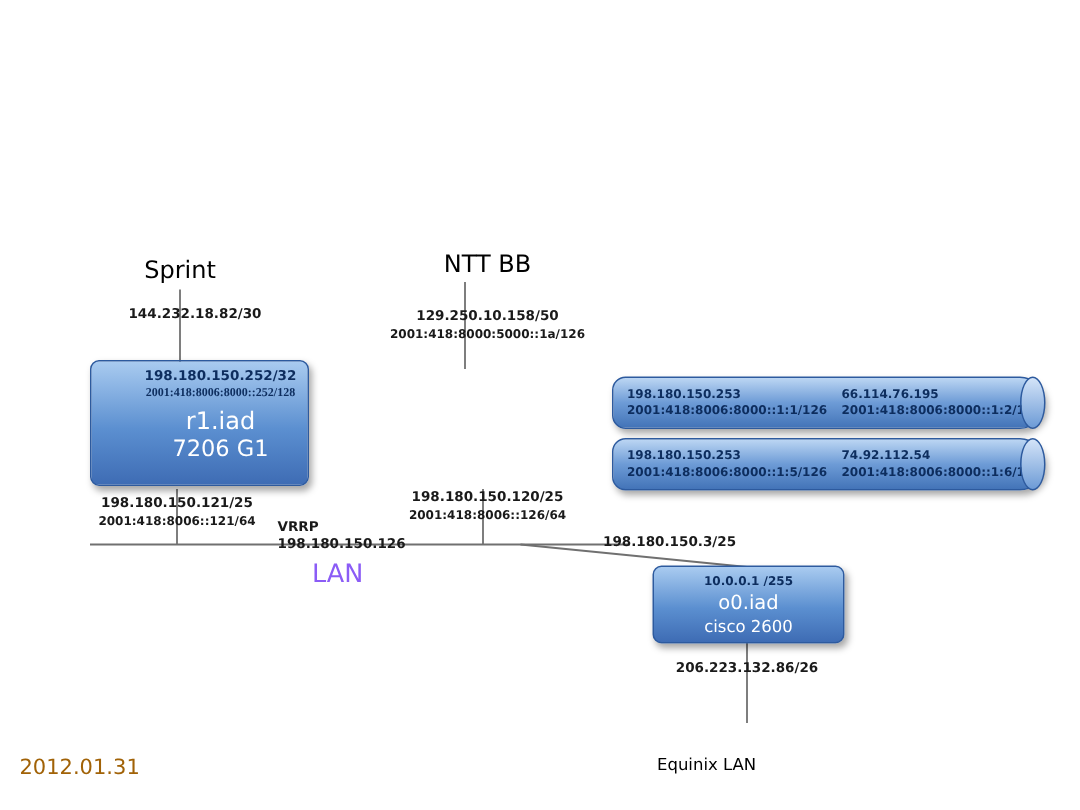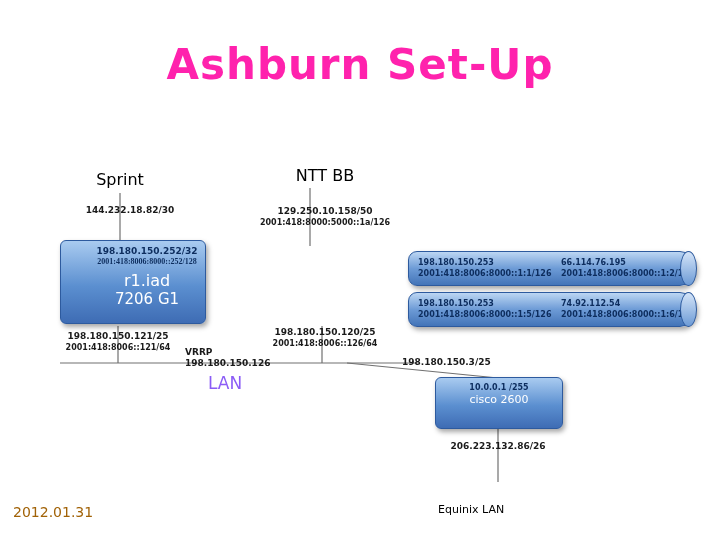--- a/index.html
+++ b/index.html
@@ -52,21 +52,20 @@
   <svg class="wires">
     <line x1="120" y1="193" x2="120" y2="246" stroke="#707070" stroke-width="1.2"></line>
     <line x1="310" y1="188" x2="310" y2="246" stroke="#707070" stroke-width="1.2"></line>
     <line x1="118" y1="326" x2="118" y2="363" stroke="#707070" stroke-width="1.2"></line>
     <line x1="322" y1="326" x2="322" y2="363" stroke="#707070" stroke-width="1.2"></line>
     <line x1="60" y1="363" x2="420" y2="363" stroke="#707070" stroke-width="1.2"></line>
     <line x1="347" y1="363" x2="498" y2="378" stroke="#707070" stroke-width="1.2"></line>
     <line x1="498" y1="427" x2="498" y2="482" stroke="#707070" stroke-width="1.2"></line>
   </svg>
 
-  <div class="title">Ashburn Set-Up</div>
   <div class="date">2012.01.31</div>
 
   <div class="provider-label" style="left:88px;top:170px;width:64px;">Sprint</div>
   <div class="provider-label" style="left:270px;top:166px;width:110px;">NTT BB</div>
 
   <div class="small-ip" style="left:70px;top:205px;width:120px;">144.232.18.82/30</div>
   <div class="small-ip" style="left:245px;top:206px;width:160px;">
     <div>129.250.10.158/50</div>
     <div class="l2">2001:418:8000:5000::1a/126</div>
   </div>
@@ -109,19 +108,20 @@
     <div class="l2">2001:418:8006::126/64</div>
   </div>
 
   <div class="small-ip" style="left:185px;top:347px;width:110px;text-align:left;">VRRP 198.180.150.126</div>
   <div class="lan-label" style="left:208px;top:373px;">LAN</div>
 
   <div class="small-ip" style="left:402px;top:357px;width:80px;text-align:center;">198.180.150.3/25</div>
 
   <div class="nbox" style="left:435px;top:377px;width:126px;height:50px;">
     <div class="o0-ip">10.0.0.1 /255</div>
+    <div class="o0-name">o0.iad</div>
     <div class="o0-model">cisco 2600</div>
   </div>
 
   <div class="small-ip" style="left:438px;top:441px;width:120px;">206.223.132.86/26</div>
   <div class="equinix-label" style="left:438px;top:480px;width:120px;">Equinix LAN</div>
 
 </div>
 
 </body></html>

